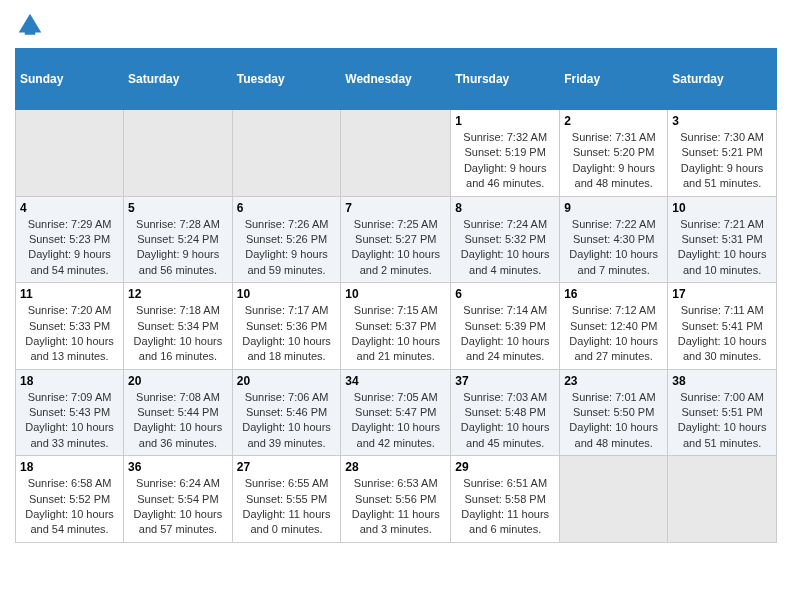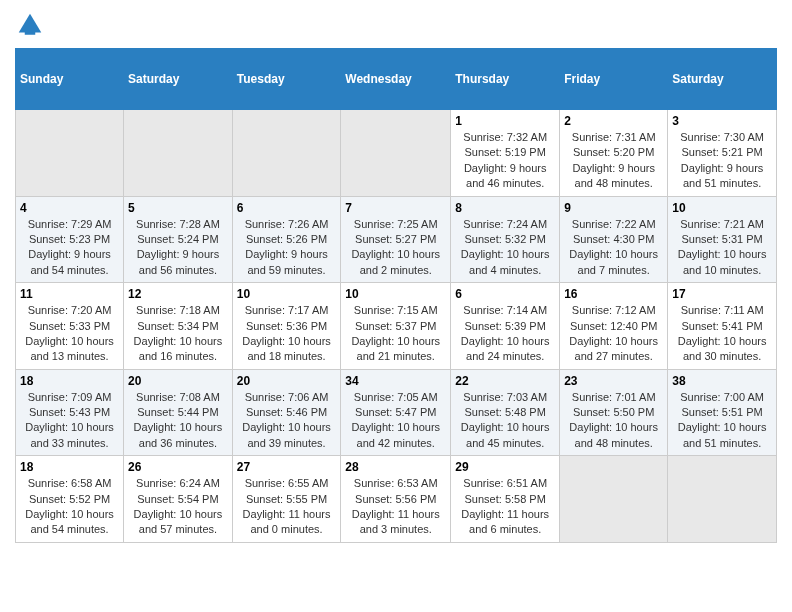--- a/index.html
+++ b/index.html
@@ -276,21 +276,21 @@
 and 39 minutes.</div>
         </td>
         <td>
           <span class="day-num">34</span>
           <div class="day-detail">Sunrise: 7:05 AM
 Sunset: 5:47 PM
 Daylight: 10 hours
 and 42 minutes.</div>
         </td>
         <td>
-          <span class="day-num">22</span>
+          <span class="day-num">37</span>
           <div class="day-detail">Sunrise: 7:03 AM
 Sunset: 5:48 PM
 Daylight: 10 hours
 and 45 minutes.</div>
         </td>
         <td>
           <span class="day-num">23</span>
           <div class="day-detail">Sunrise: 7:01 AM
 Sunset: 5:50 PM
 Daylight: 10 hours
@@ -306,21 +306,21 @@
       </tr>
       <tr>
         <td>
           <span class="day-num">18</span>
           <div class="day-detail">Sunrise: 6:58 AM
 Sunset: 5:52 PM
 Daylight: 10 hours
 and 54 minutes.</div>
         </td>
         <td>
-          <span class="day-num">26</span>
+          <span class="day-num">36</span>
           <div class="day-detail">Sunrise: 6:24 AM
 Sunset: 5:54 PM
 Daylight: 10 hours
 and 57 minutes.</div>
         </td>
         <td>
           <span class="day-num">27</span>
           <div class="day-detail">Sunrise: 6:55 AM
 Sunset: 5:55 PM
 Daylight: 11 hours

